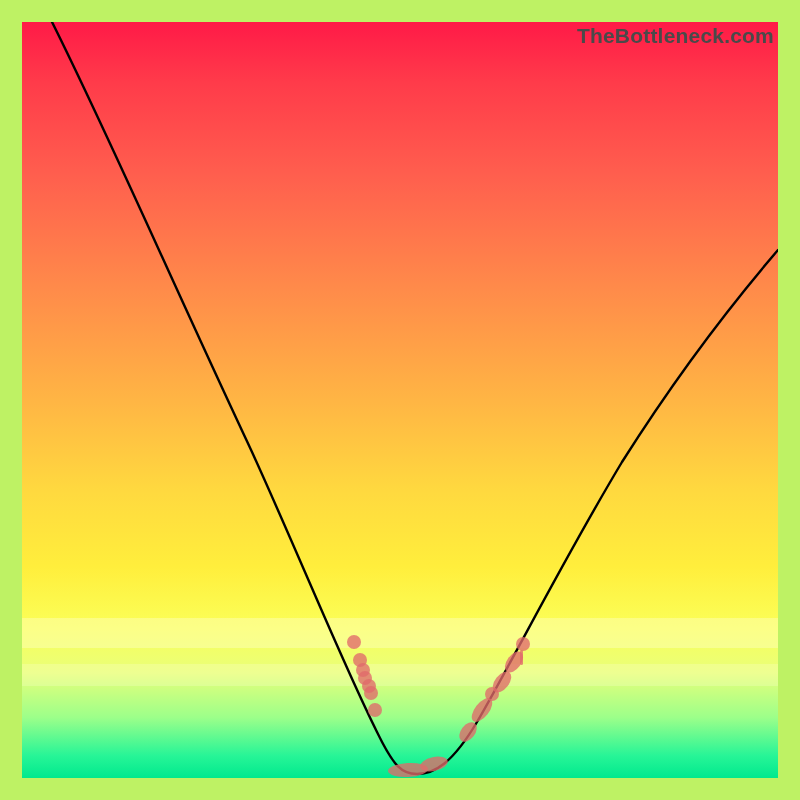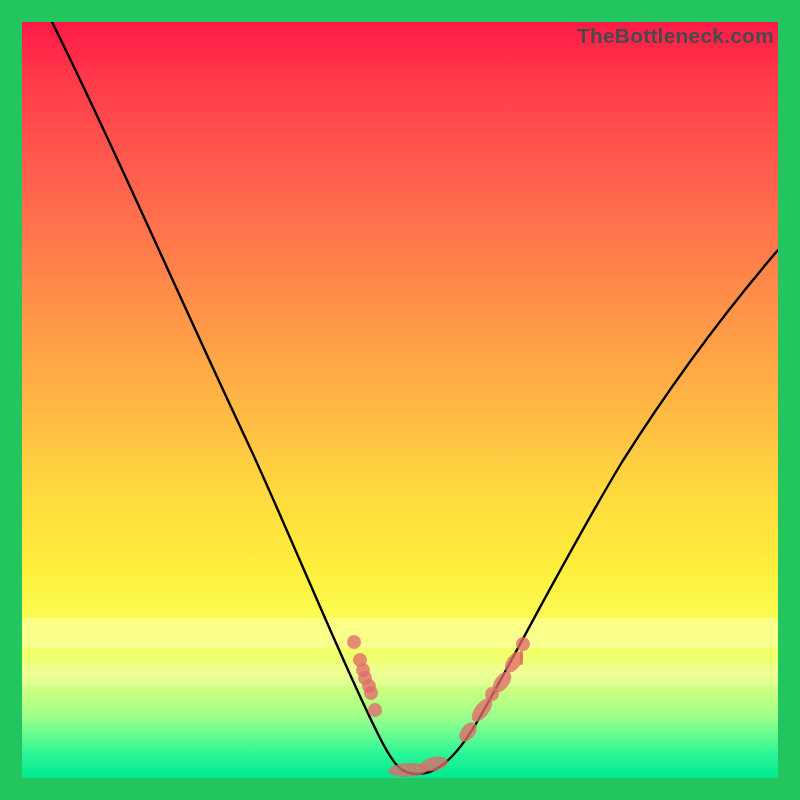--- a/index.html
+++ b/index.html
@@ -9,21 +9,21 @@
     height: 800px;
     overflow: hidden;
     background: #000;
     font-family: Arial, Helvetica, sans-serif;
   }
   .frame {
     position: absolute;
     top: 0; left: 0;
     width: 800px;
     height: 800px;
-    background: #22c55e;
+    background: #bef264;
   }
   .plot {
     position: absolute;
     top: 22px;
     left: 22px;
     width: 756px;
     height: 756px;
     
     background: linear-gradient(to bottom,
       #ff1a47 0%,

